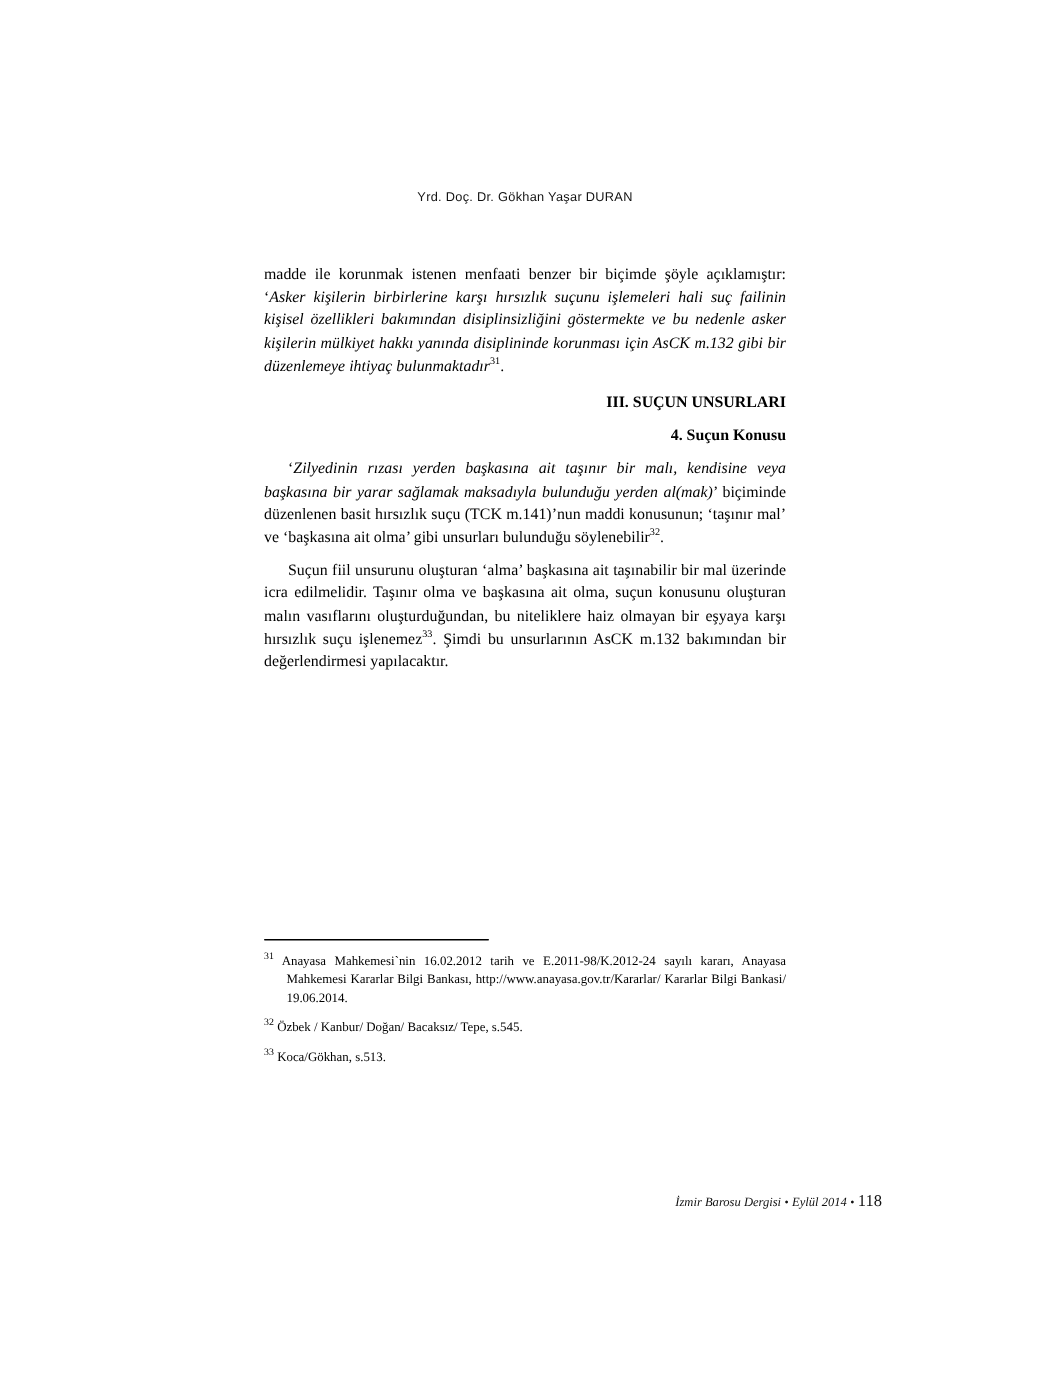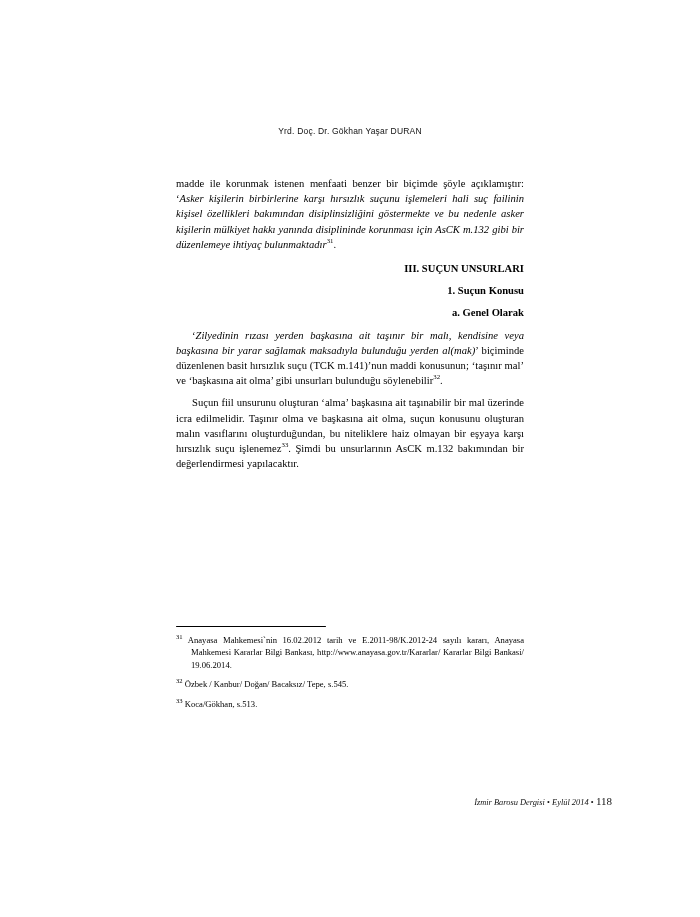--- a/index.html
+++ b/index.html
@@ -90,21 +90,21 @@
   .fn .num {
     font-size: 6.6px;
     vertical-align: super;
     line-height: 0;
   }
   .footer {
     position: absolute;
     left: 0;
     top: 795px;
     width: 700px;
-    padding-right: 88px;
+    padding-right: 112px;
     text-align: right;
     font-size: 9px;
     font-family: "Liberation Serif", serif;
     color: #111;
   }
   .footer .jname { font-style: italic; font-size: 8.4px; }
   .footer .dot { font-size: 8px; }
   .footer .pg { font-size: 11px; }
 </style>
 </head>
@@ -112,22 +112,21 @@
 
 <div class="page">
 
   <div class="running-head">Yrd. Doç. Dr. Gökhan Yaşar DURAN</div>
 
   <div class="body-col">
 
     <p><span>madde ile korunmak istenen menfaati benzer bir biçimde şöyle açıklamıştır: ‘</span><span class="it">Asker kişilerin birbirlerine karşı hırsızlık suçunu işlemeleri hali suç failinin kişisel özellikleri bakımından disiplinsizliğini göstermekte ve bu nedenle asker kişilerin mülkiyet hakkı yanında disiplininde korunması için AsCK m.132 gibi bir düzenlemeye ihtiyaç bulunmaktadır</span><sup>31</sup><span>.</span></p>
 
     <div class="heading h1">III. SUÇUN UNSURLARI</div>
-    <div class="heading">1. Suçun Konusu</div>
-    <div class="heading">a. Genel Olarak</div>
+    <div class="heading">4. Suçun Konusu</div>
 
     <p class="ind spaced"><span> ‘</span><span class="it">Zilyedinin rızası yerden başkasına ait taşınır bir malı, kendisine veya başkasına bir yarar sağlamak maksadıyla bulunduğu yerden al(mak)</span><span>’ biçiminde düzenlenen basit hırsızlık suçu (TCK m.141)’nun maddi konusunun; ‘taşınır mal’ ve ‘başkasına ait olma’ gibi unsurları bulunduğu söylenebilir</span><sup>32</sup><span>.</span></p>
 
     <p class="ind spaced"><span>Suçun fiil unsurunu oluşturan ‘alma’ başkasına ait taşınabilir bir mal üzerinde icra edilmelidir. Taşınır olma ve başkasına ait olma, suçun konusunu oluşturan malın vasıflarını oluşturduğundan, bu niteliklere haiz olmayan bir eşyaya karşı hırsızlık suçu işlenemez</span><sup>33</sup><span>. Şimdi bu unsurlarının AsCK m.132 bakımından bir değerlendirmesi yapılacaktır.</span></p>
 
 
 
   </div>
 
   <div class="rule"></div>

